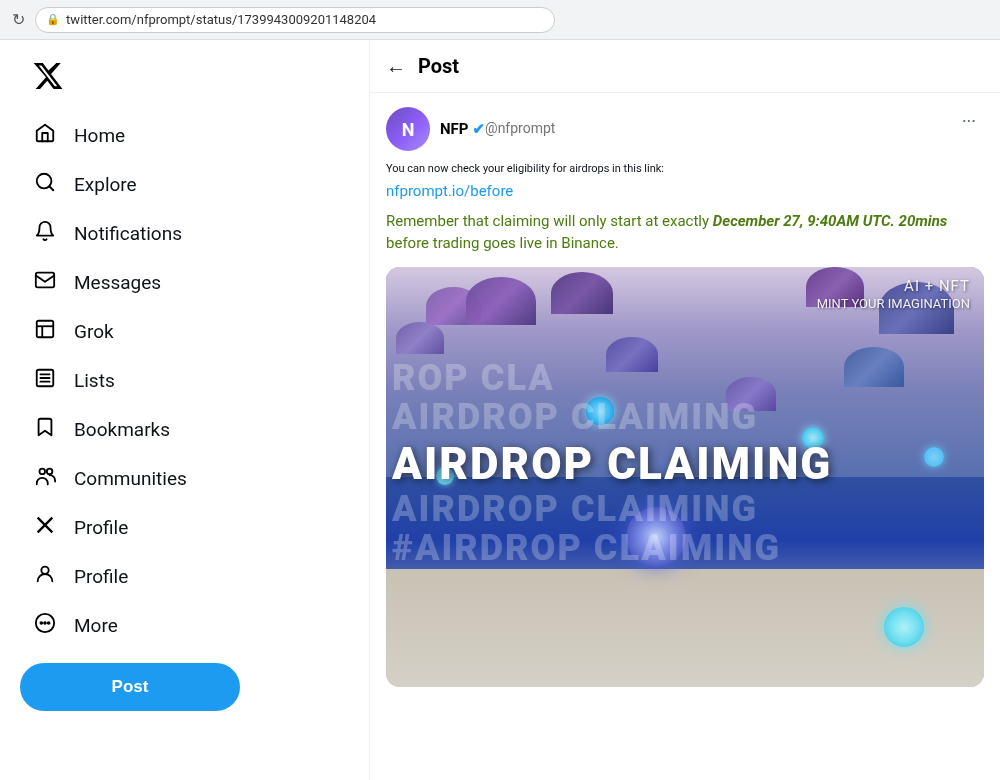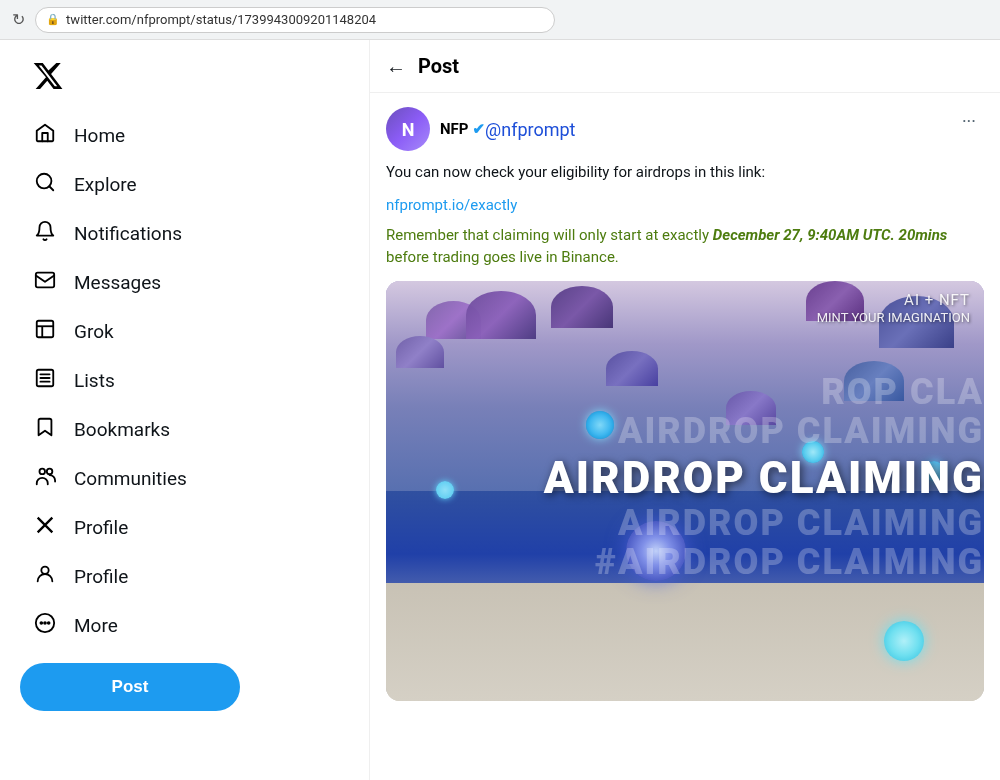--- a/index.html
+++ b/index.html
@@ -168,35 +168,35 @@
       align-items: center;
       gap: 4px;
       font-weight: 700;
       font-size: 15px;
     }
     .verified-badge {
       color: #1d9bf0;
       font-size: 15px;
     }
     .author-handle {
-      color: #1d4ed8;
-      font-size: 18px;
+      color: #737373;
+      font-size: 14px;
     }
     .more-options {
       color: #536471;
       font-size: 18px;
       cursor: pointer;
       padding: 4px 8px;
     }
 
     .post-text {
-      font-size: 15px;
+      font-size: 11px;
       line-height: 1.5;
       color: #0f1419;
-      margin-bottom: 12px;
+      margin-bottom: 4px;
     }
     .post-link {
       color: #1d9bf0;
       text-decoration: none;
       font-size: 15px;
       display: block;
       margin-bottom: 10px;
     }
     .post-text-2 {
       font-size: 15px;
@@ -250,22 +250,22 @@
     }
     .img-watermark-top {
       font-size: 15px;
       letter-spacing: 1px;
     }
 
     
     .img-text-overlay {
       position: absolute;
       bottom: 28%;
-      left: 12px; right: 0;
-      text-align: right;
+      left: 6px; right: 0;
+      text-align: left;
     }
     .img-claiming-text {
       font-size: 36px;
       font-weight: 900;
       color: rgba(255,255,255,0.25);
       letter-spacing: 2px;
       line-height: 1.1;
       text-transform: uppercase;
     }
     .img-claiming-main {
@@ -456,21 +456,21 @@
               <span class="verified-badge">✔</span>
             </div>
             <span class="author-handle">@nfprompt</span>
           </div>
         </div>
         <span class="more-options">···</span>
       </div>
 
       <p class="post-text">You can now check your eligibility for airdrops in this link:</p>
 
-      <a class="post-link" href="#">nfprompt.io/exactly</a>
+      <a class="post-link" href="#">nfprompt.io/before</a>
 
       <p class="post-text-2">
         <span>Remember that claiming will only start at exactly </span><span class="bold-text">December 27, 9:40AM UTC.</span> <span class="bold-text">20mins</span><span> before trading goes live in Binance.</span>
       </p>
 
       <div class="post-image-container">
         <div class="airdrop-img">
 
           <div class="img-sky"></div>
 

